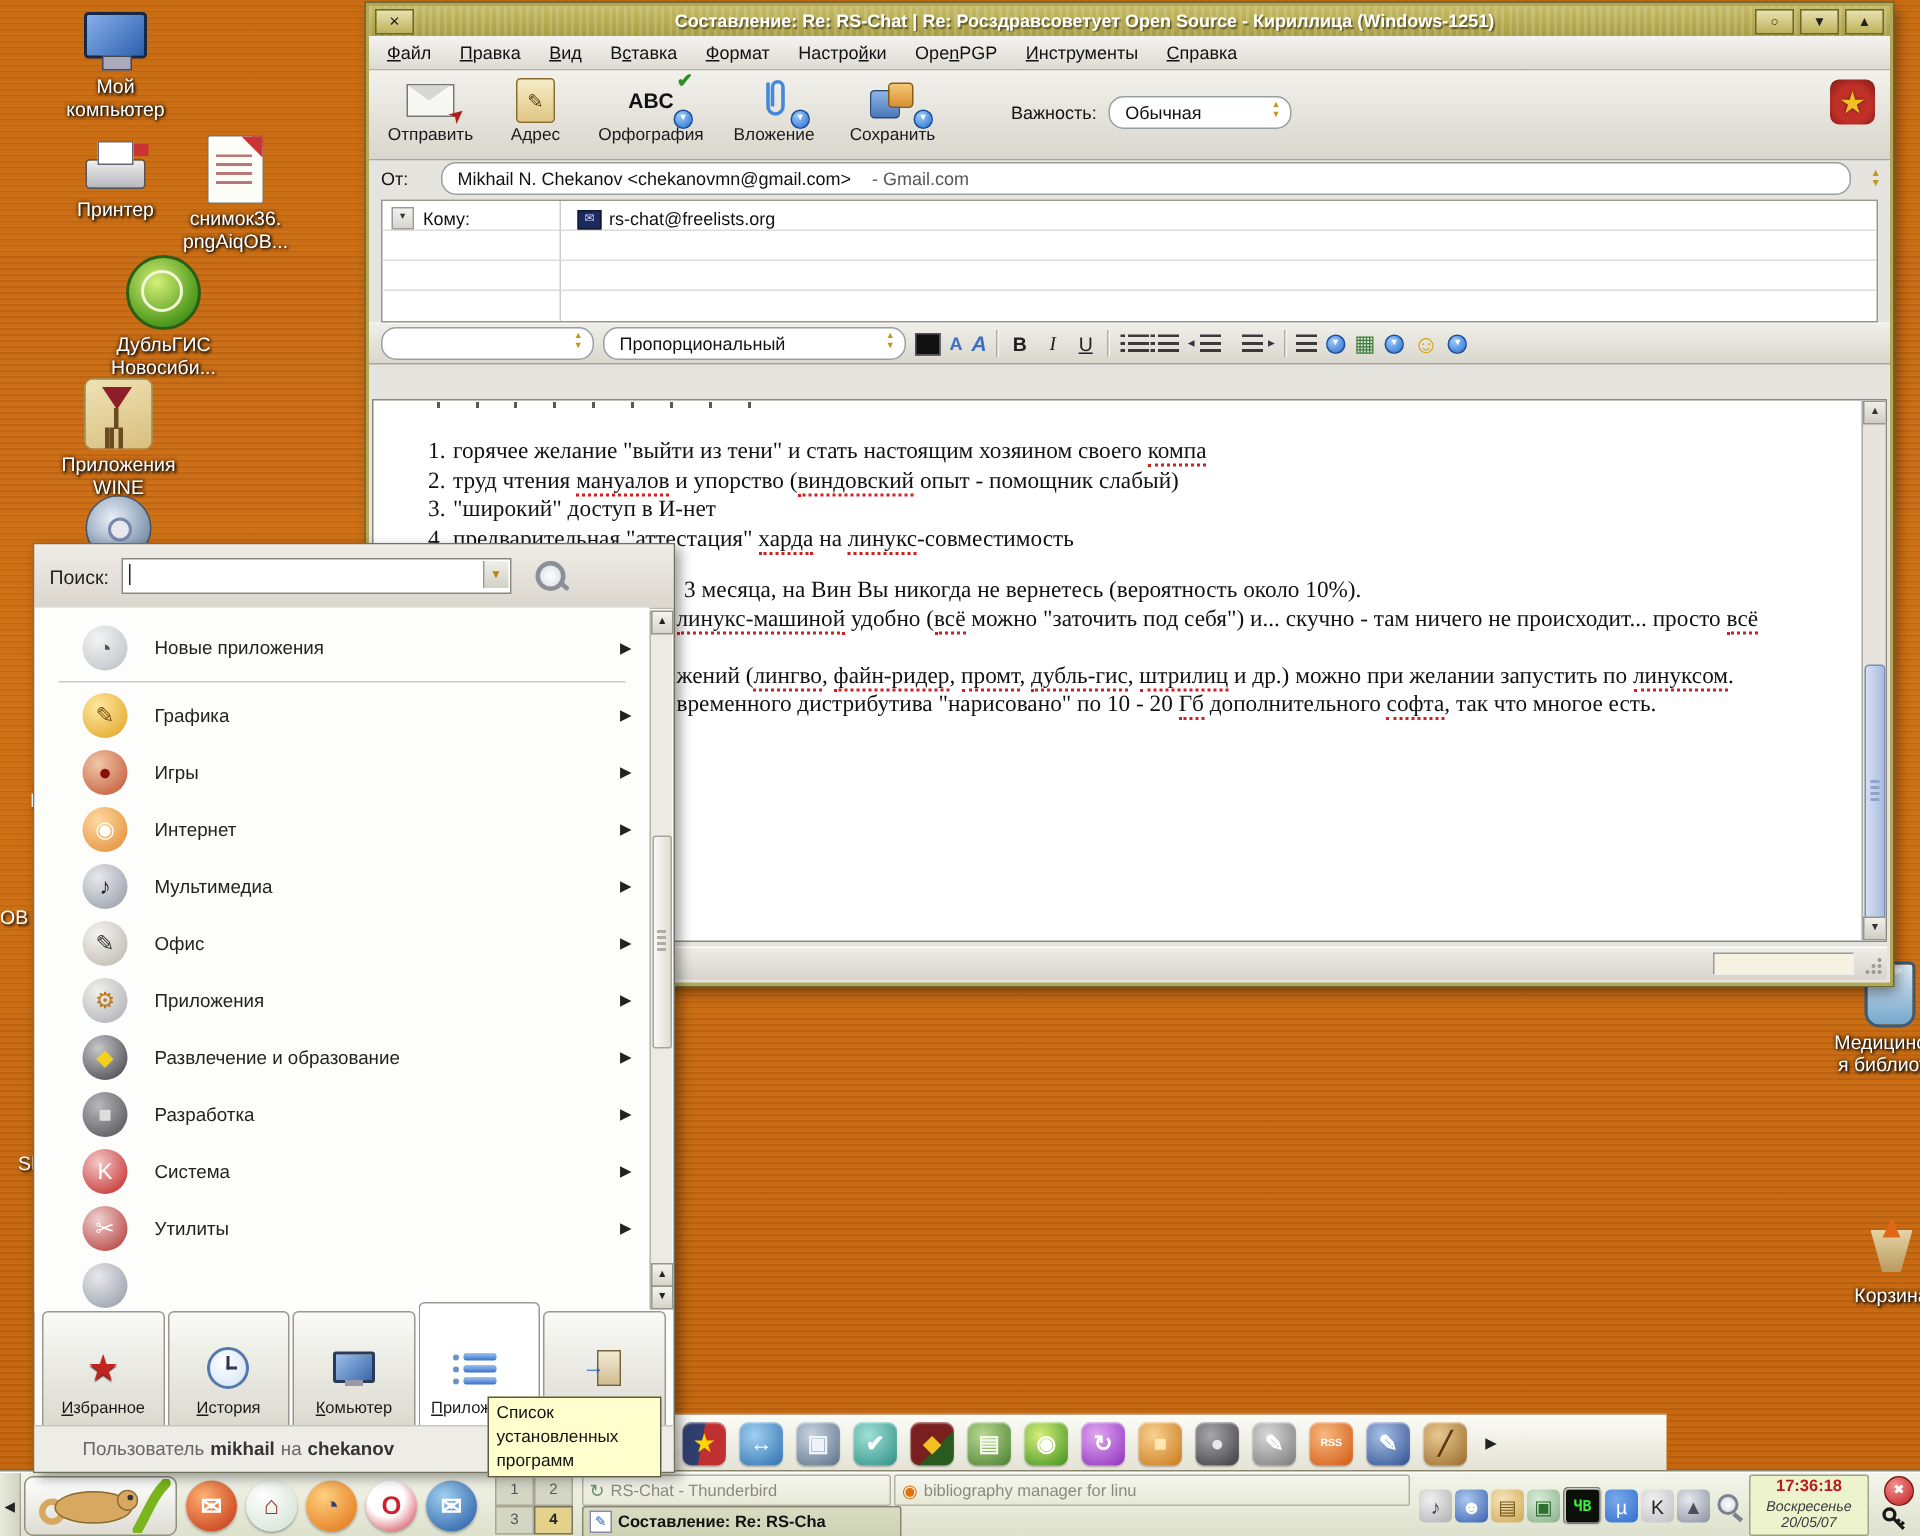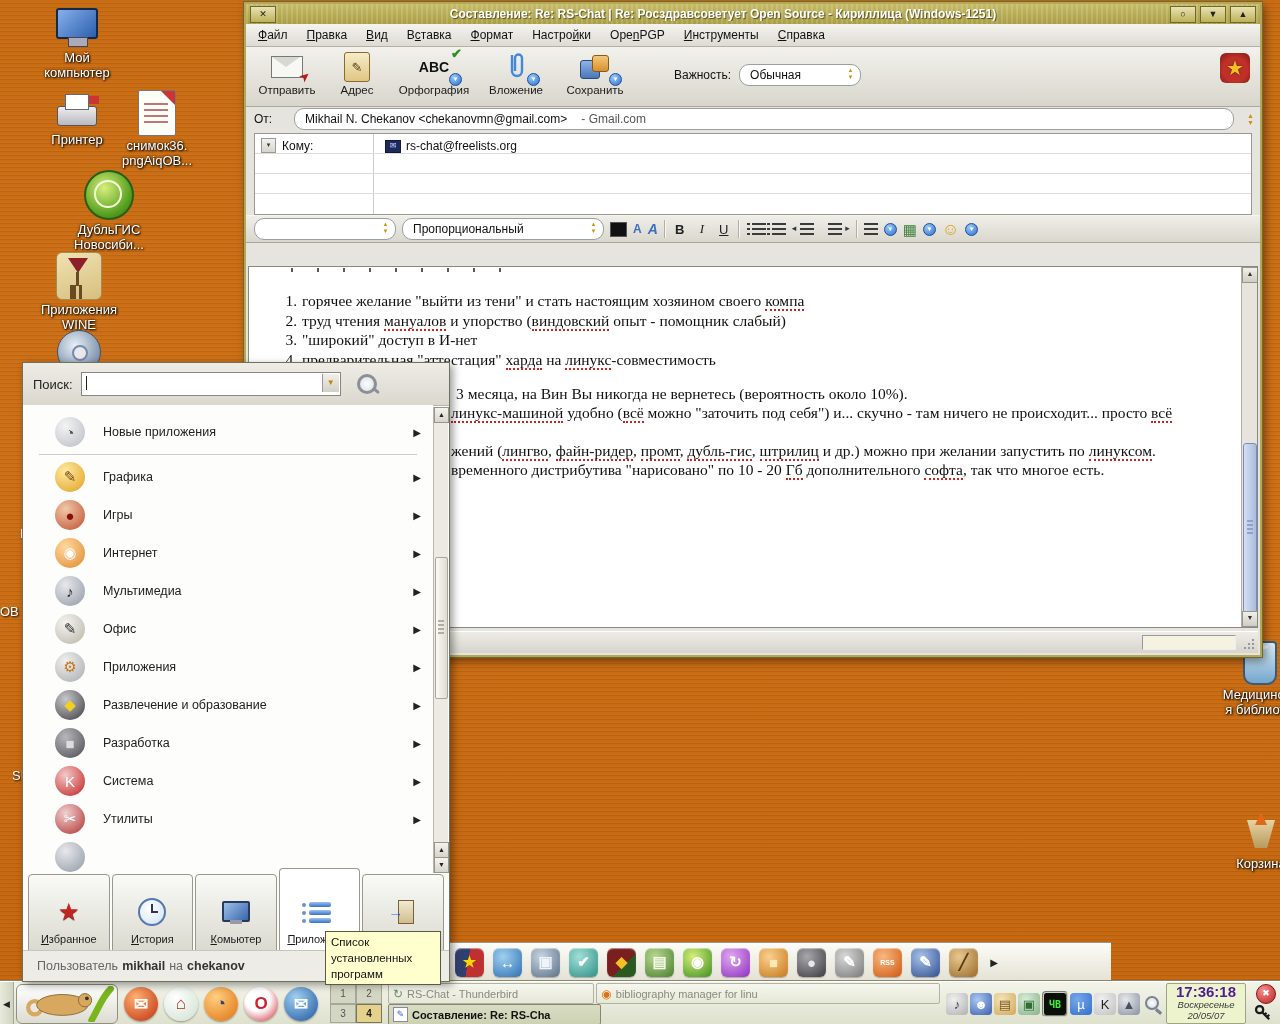--- a/index.html
+++ b/index.html
@@ -138,21 +138,21 @@
   .mclock::after{content:"";position:absolute;left:11px;top:11px;width:7px;height:2px;background:#335;}
   .mmon{position:relative;width:28px;height:22px;}
   .mmon::before{content:"";position:absolute;left:0;top:0;width:24px;height:17px;border:2px solid #2a3a5c;border-radius:2px;background:linear-gradient(135deg,#9cc0ea,#3a66aa);}
   .mmon::after{content:"";position:absolute;left:8px;top:19px;width:12px;height:4px;background:#99a;}
   .mlist{display:flex;flex-direction:column;gap:3px;}
   .mlist i{width:22px;height:5px;border-radius:2px;background:linear-gradient(#9cc4f0,#3a6fc8);position:relative;}
   .mlist i::before{content:"";position:absolute;left:-7px;top:1px;width:4px;height:4px;border-radius:50%;background:#6a92c8;}
   .mexit{position:relative;width:26px;height:24px;}
   .mexit::before{content:"";position:absolute;right:2px;top:0;width:14px;height:22px;background:linear-gradient(#f2ead2,#d0bd90);border:1px solid #77613a;}
   .mexit::after{content:"→";position:absolute;left:-2px;top:3px;font-size:15px;font-weight:bold;color:#2a62c4;}
-  #suser{position:absolute;left:0;right:0;bottom:0;height:30px;background:#edece6;border-top:1px solid #c8c6bc;display:flex;align-items:center;padding-left:14px;font-size:12.5px;color:#666;gap:4px;text-align:center;}
+  #suser{position:absolute;left:0;right:0;bottom:0;height:30px;background:#edece6;border-top:1px solid #c8c6bc;display:flex;align-items:center;padding-left:32px;font-size:12.5px;color:#666;gap:4px;text-align:center;}
   #suser b{color:#333;}
   #tooltip{position:absolute;left:325px;top:931px;width:104px;z-index:70;background:#ffffce;border:1px solid #5a5a42;font-size:11.5px;color:#111;line-height:16px;padding:2px 5px;}
   
   #panel2{position:absolute;left:440px;top:942px;width:652px;height:38px;z-index:40;background:linear-gradient(#fcfcf8,#e4e2d4);border:1px solid #98968a;border-right:none;display:flex;align-items:center;gap:9px;padding:0 4px 0 14px;}
   .pic{width:29px;height:29px;border-radius:6px;display:flex;align-items:center;justify-content:center;font-size:15px;font-weight:bold;box-shadow:inset 0 1px 1px rgba(255,255,255,.5),0 1px 1px rgba(0,0,0,.25);}
   .pic.rss{font-size:7px;letter-spacing:0;}
   .pexp{width:14px;height:30px;display:flex;align-items:center;justify-content:center;font-size:10px;color:#222;}
   #mpanel{position:absolute;left:0;top:981px;width:1280px;height:43px;z-index:45;background:linear-gradient(#f4f5ea,#dde0cc);border-top:1px solid #fff;box-shadow:0 -1px 0 #88866e;}
   #hidebtn{position:absolute;left:0;top:0;width:13px;height:43px;background:linear-gradient(90deg,#e8eadb,#d2d4c2);border-right:1px solid #a8a696;font-size:9px;color:#222;display:flex;align-items:center;justify-content:center;}
   #susebtn{position:absolute;left:16px;top:2px;width:100px;height:38px;background:linear-gradient(#ffffff,#dcdcd2);border:1px solid #90907e;border-radius:6px;display:flex;align-items:center;justify-content:center;}
@@ -170,21 +170,21 @@
   .task.active .tt{color:#111;font-weight:bold;}
   .tico{font-size:12px;line-height:1;}
   .tico.page{width:13px;height:13px;background:#fff;border:1px solid #88a;color:#2a62c4;font-size:9px;text-align:center;line-height:12px;}
   #tray{position:absolute;right:116px;top:9px;display:flex;gap:2px;align-items:center;}
   .trico{width:22px;height:22px;border-radius:4px;display:flex;align-items:center;justify-content:center;font-size:13px;}
   .trico.lcd{background:#0a0f0a;border:2px groove #cfcfc4;color:#3cf03c;font-size:10px;font-weight:bold;font-family:"DejaVu Sans Mono",monospace;}
   .trico.mag2{position:relative;background:transparent;}
   .trico.mag2::before{content:"";position:absolute;left:3px;top:3px;width:10px;height:10px;border:2.5px solid #7a8290;border-radius:50%;background:radial-gradient(circle,#fff,#cfd6de);}
   .trico.mag2::after{content:"";position:absolute;right:2px;bottom:2px;width:7px;height:3px;background:#7a8290;transform:rotate(40deg);}
   #clock{position:absolute;right:34px;top:1px;width:78px;height:39px;background:#edf3cd;border:1px solid #a0a486;border-radius:2px;text-align:center;}
-  #clock .t{font-size:15px;font-weight:bold;color:#4c1d95;line-height:15px;}
+  #clock .t{font-size:11px;font-weight:bold;color:#b91c1c;line-height:15px;}
   #clock .d{font-size:9.5px;font-style:italic;color:#3a3a3a;line-height:11px;}
   #lockout{position:absolute;right:2px;top:2px;width:30px;height:40px;}
   .pwr{position:absolute;left:8px;top:0;width:18px;height:18px;border-radius:50%;background:radial-gradient(circle at 35% 30%,#f49090,#c02020);border:1px solid #801414;color:#fff;font-size:9px;text-align:center;line-height:17px;}
   #keyic{position:absolute;left:6px;top:20px;}
 </style>
 </head>
 <body>
 
 <div id="screen">
 

